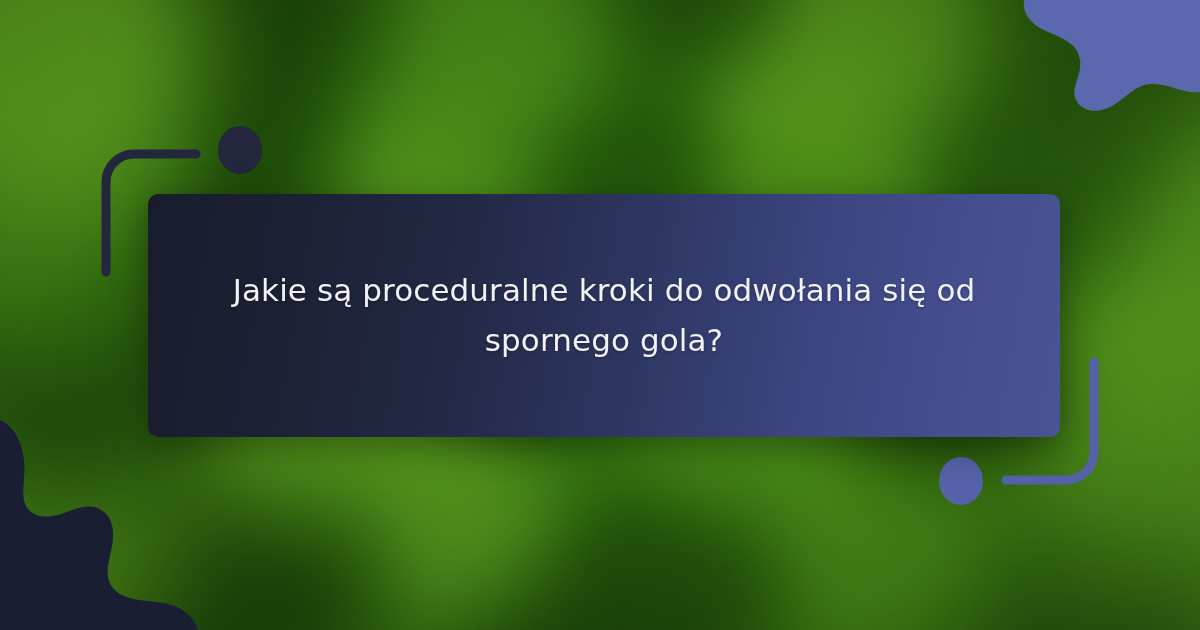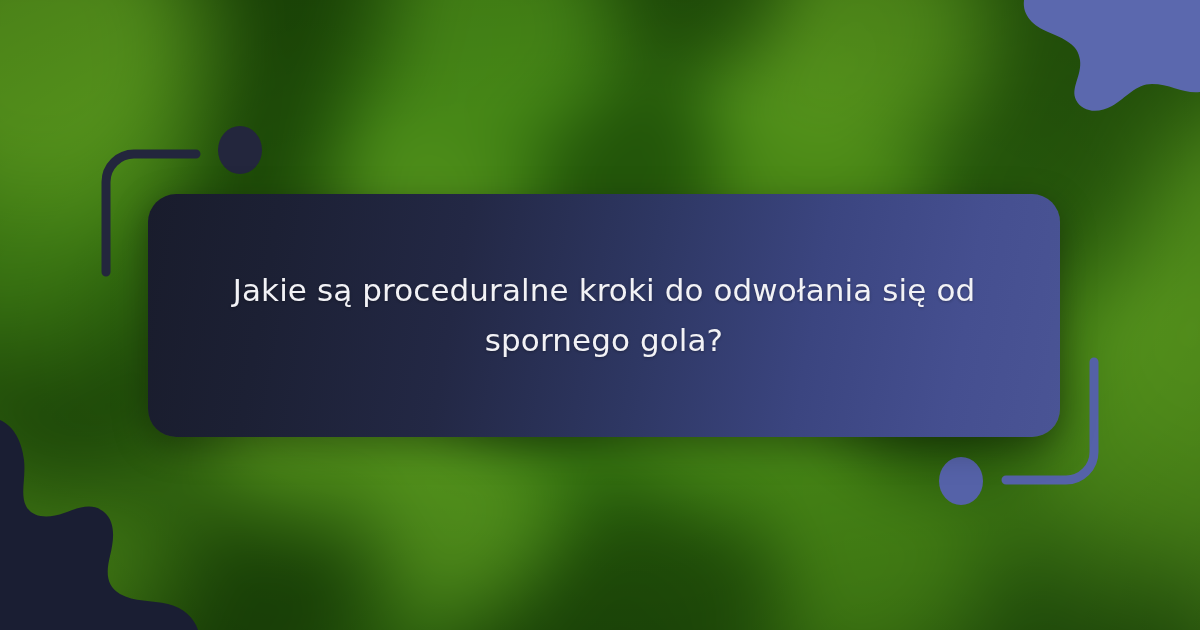--- a/index.html
+++ b/index.html
@@ -75,21 +75,21 @@
     pointer-events: none;
   }
 
   
   .card {
     position: absolute;
     left: 148px;
     top: 194px;
     width: 912px;
     height: 243px;
-    border-radius: 28px;
+    border-radius: 10px;
     background: linear-gradient(100deg,
         #191c2c 0%,
         #1c2034 14%,
         #232845 34%,
         #2e3763 54%,
         #3b4580 72%,
         #454f90 88%,
         #4a5495 100%);
     box-shadow: 0 10px 34px rgba(0,0,0,0.34);
     display: flex;

